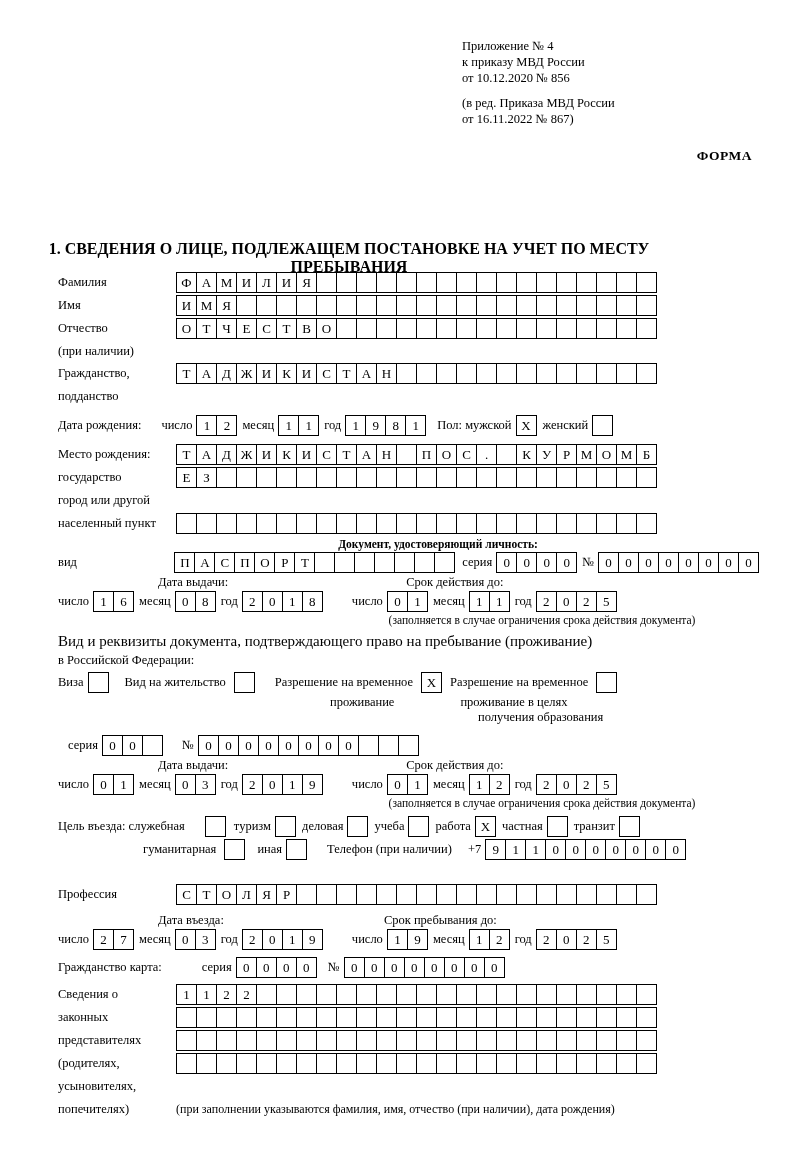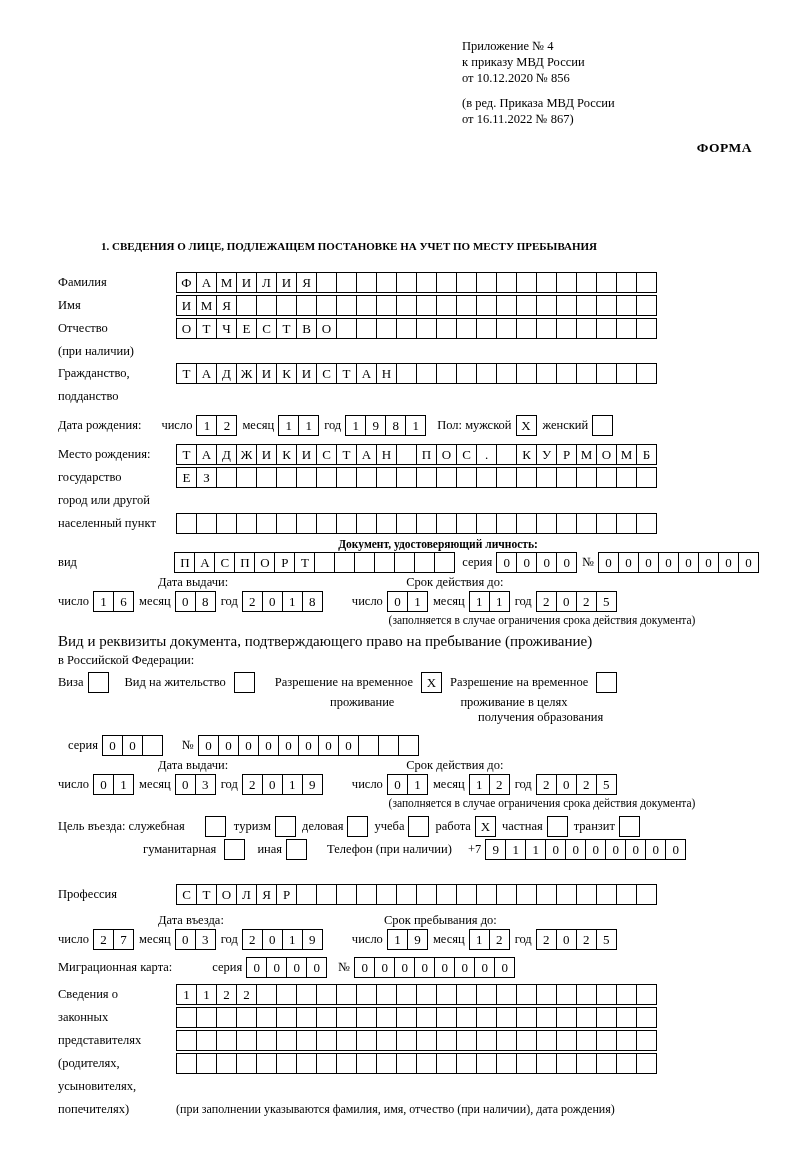--- a/index.html
+++ b/index.html
@@ -27,21 +27,21 @@
     top: 38px;
     right: 48px;
     width: 290px;
     font-size: 12.5px;
     line-height: 16px;
     text-align: left;
   }
   .hdr .blk2 { margin-top: 9px; }
   .forma {
     position: absolute;
-    top: 140px;
+    top: 148px;
     right: 48px;
     font-size: 13.5px;
     font-weight: bold;
     letter-spacing: 0.5px;
     text-align: right;
   }
   .title {
     position: absolute;
     top: 182px;
     left: 0;
@@ -58,21 +58,21 @@
     border-bottom: 1px solid #000;
     vertical-align: 2px;
     margin-left: 4px;
   }
   .section-title {
     position: absolute;
     top: 240px;
     left: 0;
     width: 698px;
     text-align: center;
-    font-size: 11px;
+    font-size: 16px;
     font-weight: bold;
   }
 
   .body {
     position: absolute;
     top: 272px;
     left: 58px;
     width: 700px;
     font-size: 12.5px;
   }
@@ -765,21 +765,21 @@
       <div class="sp4"></div>
       <div class="cells" id="su-year">
           <div class="cell">2</div>
           <div class="cell">0</div>
           <div class="cell">2</div>
           <div class="cell">5</div>
         </div>
     </div>
 
     <div class="line" style="margin-bottom:6px">
-      <div class="mlabel">Миграционная карта:</div>
+      <div class="mlabel">Гражданство карта:</div>
       <div class="sp40"></div>
       <div class="mlabel">серия</div>
       <div class="sp4"></div>
       <div class="cells" id="mc-series">
           <div class="cell">0</div>
           <div class="cell">0</div>
           <div class="cell">0</div>
           <div class="cell">0</div>
         </div>
       <div class="sp12"></div>

